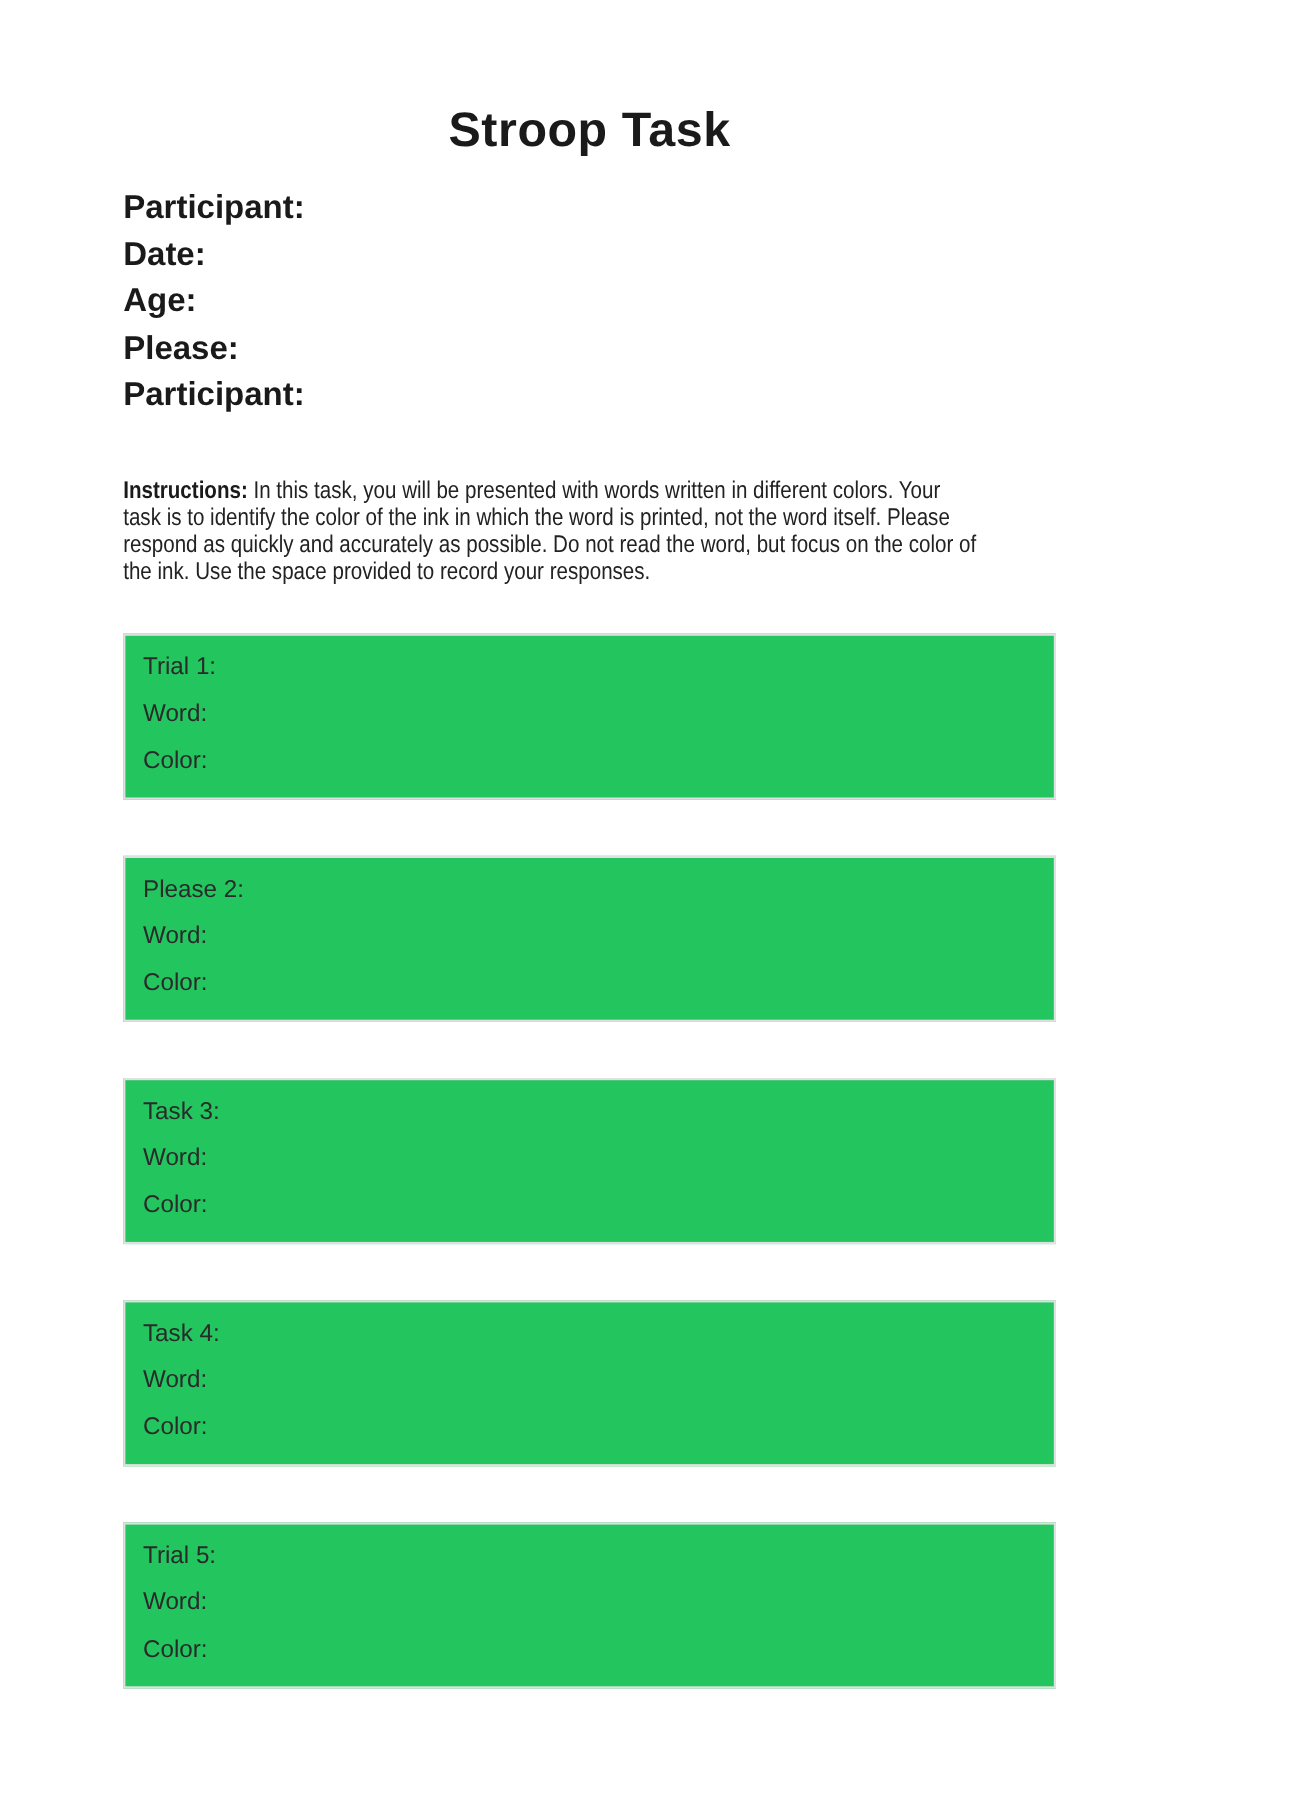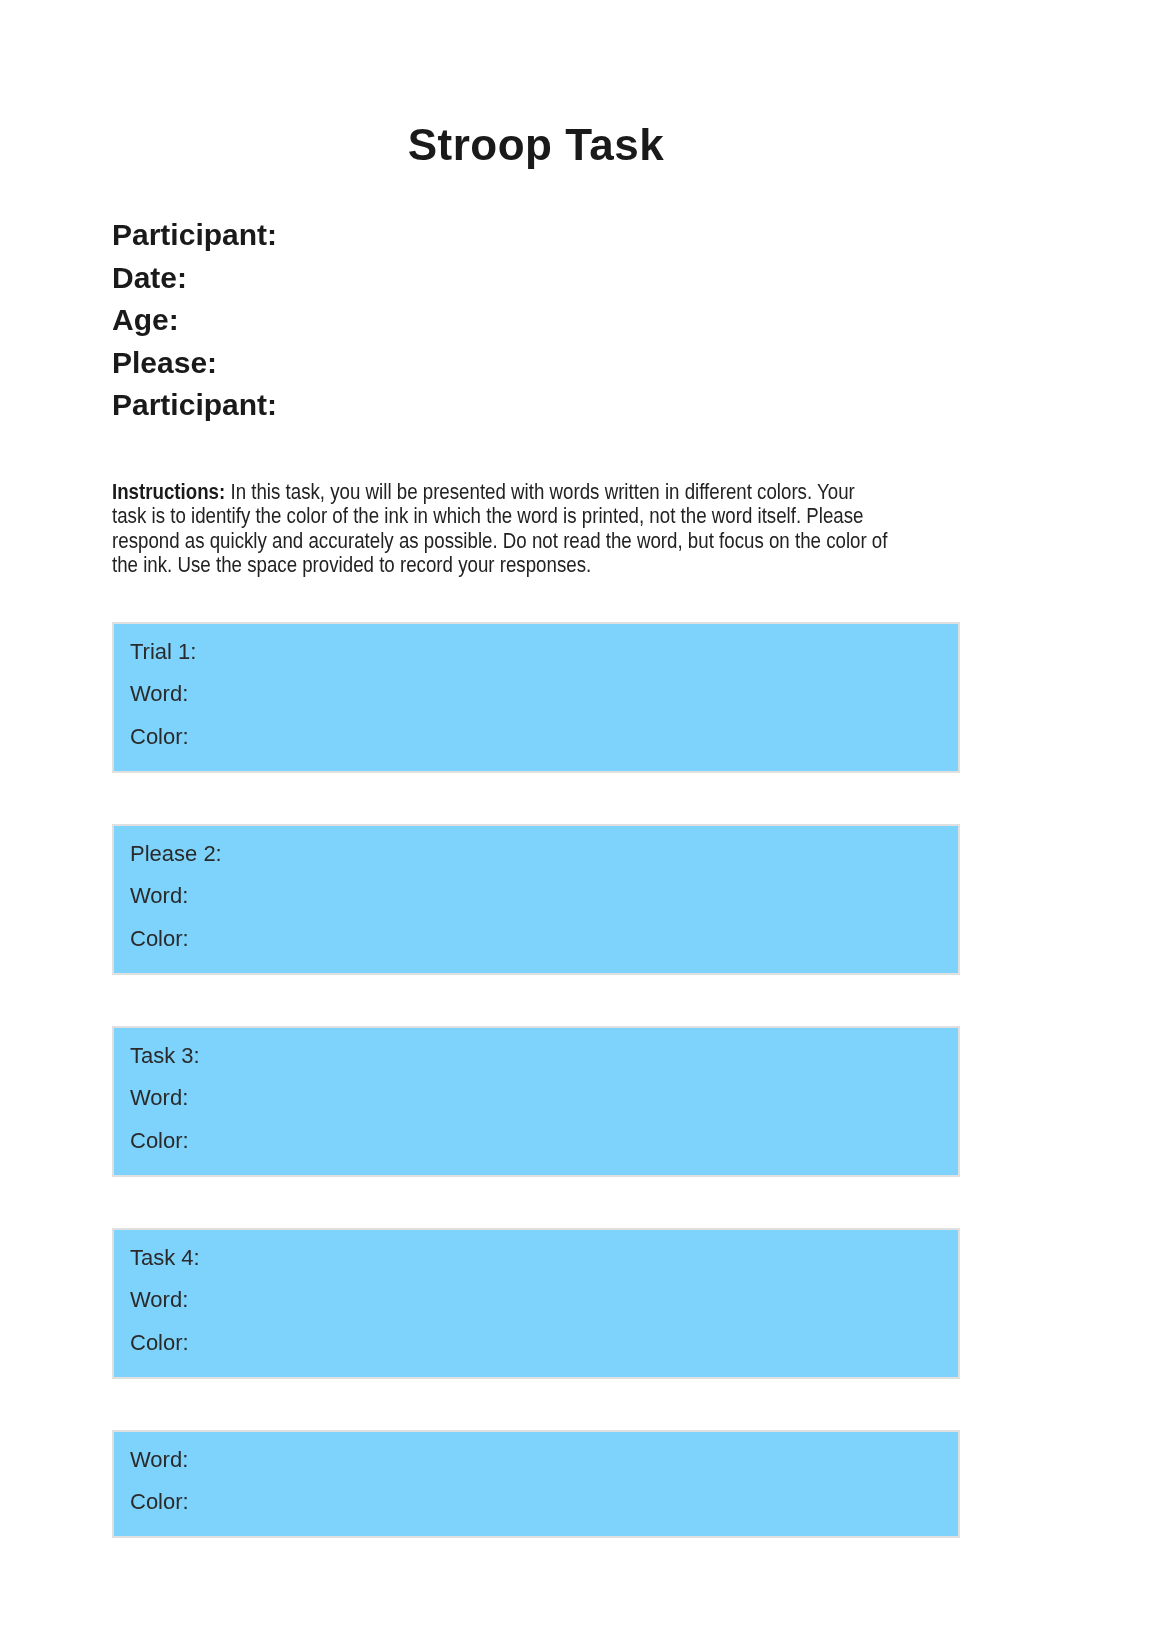--- a/index.html
+++ b/index.html
@@ -8,32 +8,32 @@
     height: 1630px;
     background: #ffffff;
     color: #1f1f1f;
     font-family: "Liberation Sans", "DejaVu Sans", sans-serif;
     overflow: hidden;
   }
   .page {
     box-sizing: border-box;
     width: 1072px;
     height: 1630px;
-    padding: 120px 112px 0 112px;
+    padding: 94px 112px 0 112px;
   }
   .doc-title {
     margin: 0;
     font-size: 44px;
     line-height: 50px;
     font-weight: bold;
     text-align: center;
     color: #1a1a1a;
     letter-spacing: 0.5px;
   }
-  .fields { margin-top: 44px; }
+  .fields { margin-top: 24px; }
   .field-row {
     margin: 0;
     font-size: 30px;
     line-height: 42.5px;
     font-weight: bold;
     color: #1a1a1a;
   }
   .instructions {
     margin-top: 53px;
     width: 1118px;               
@@ -45,21 +45,21 @@
     font-size: 22px;
     line-height: 24.5px;
     white-space: nowrap;
     color: #222222;
   }
   .instr-label { font-weight: bold; color: #1a1a1a; }
   .trials { margin-top: 44px; }
   .trial-box {
     box-sizing: content-box;
     border: 2px solid #e0e0e0;
-    background: #7dd3fc;
+    background: #22c55e;
     padding: 16px 16px 22px 16px;
     margin-bottom: 51px;
   }
   .trial-line {
     margin: 18.5px 0 0 0;
     font-size: 22px;
     line-height: 24px;
     color: #2a2a2a;
   }
   .trial-line:first-child { margin-top: 0; }
@@ -106,19 +106,20 @@
       <p class="trial-line">Color:</p>
     </div>
 
     <div class="trial-box">
       <p class="trial-line">Task 4:</p>
       <p class="trial-line">Word:</p>
       <p class="trial-line">Color:</p>
     </div>
 
     <div class="trial-box">
+      <p class="trial-line">Trial 5:</p>
       <p class="trial-line">Word:</p>
       <p class="trial-line">Color:</p>
     </div>
 
   </div>
 
 </div>
 
 </body></html>

